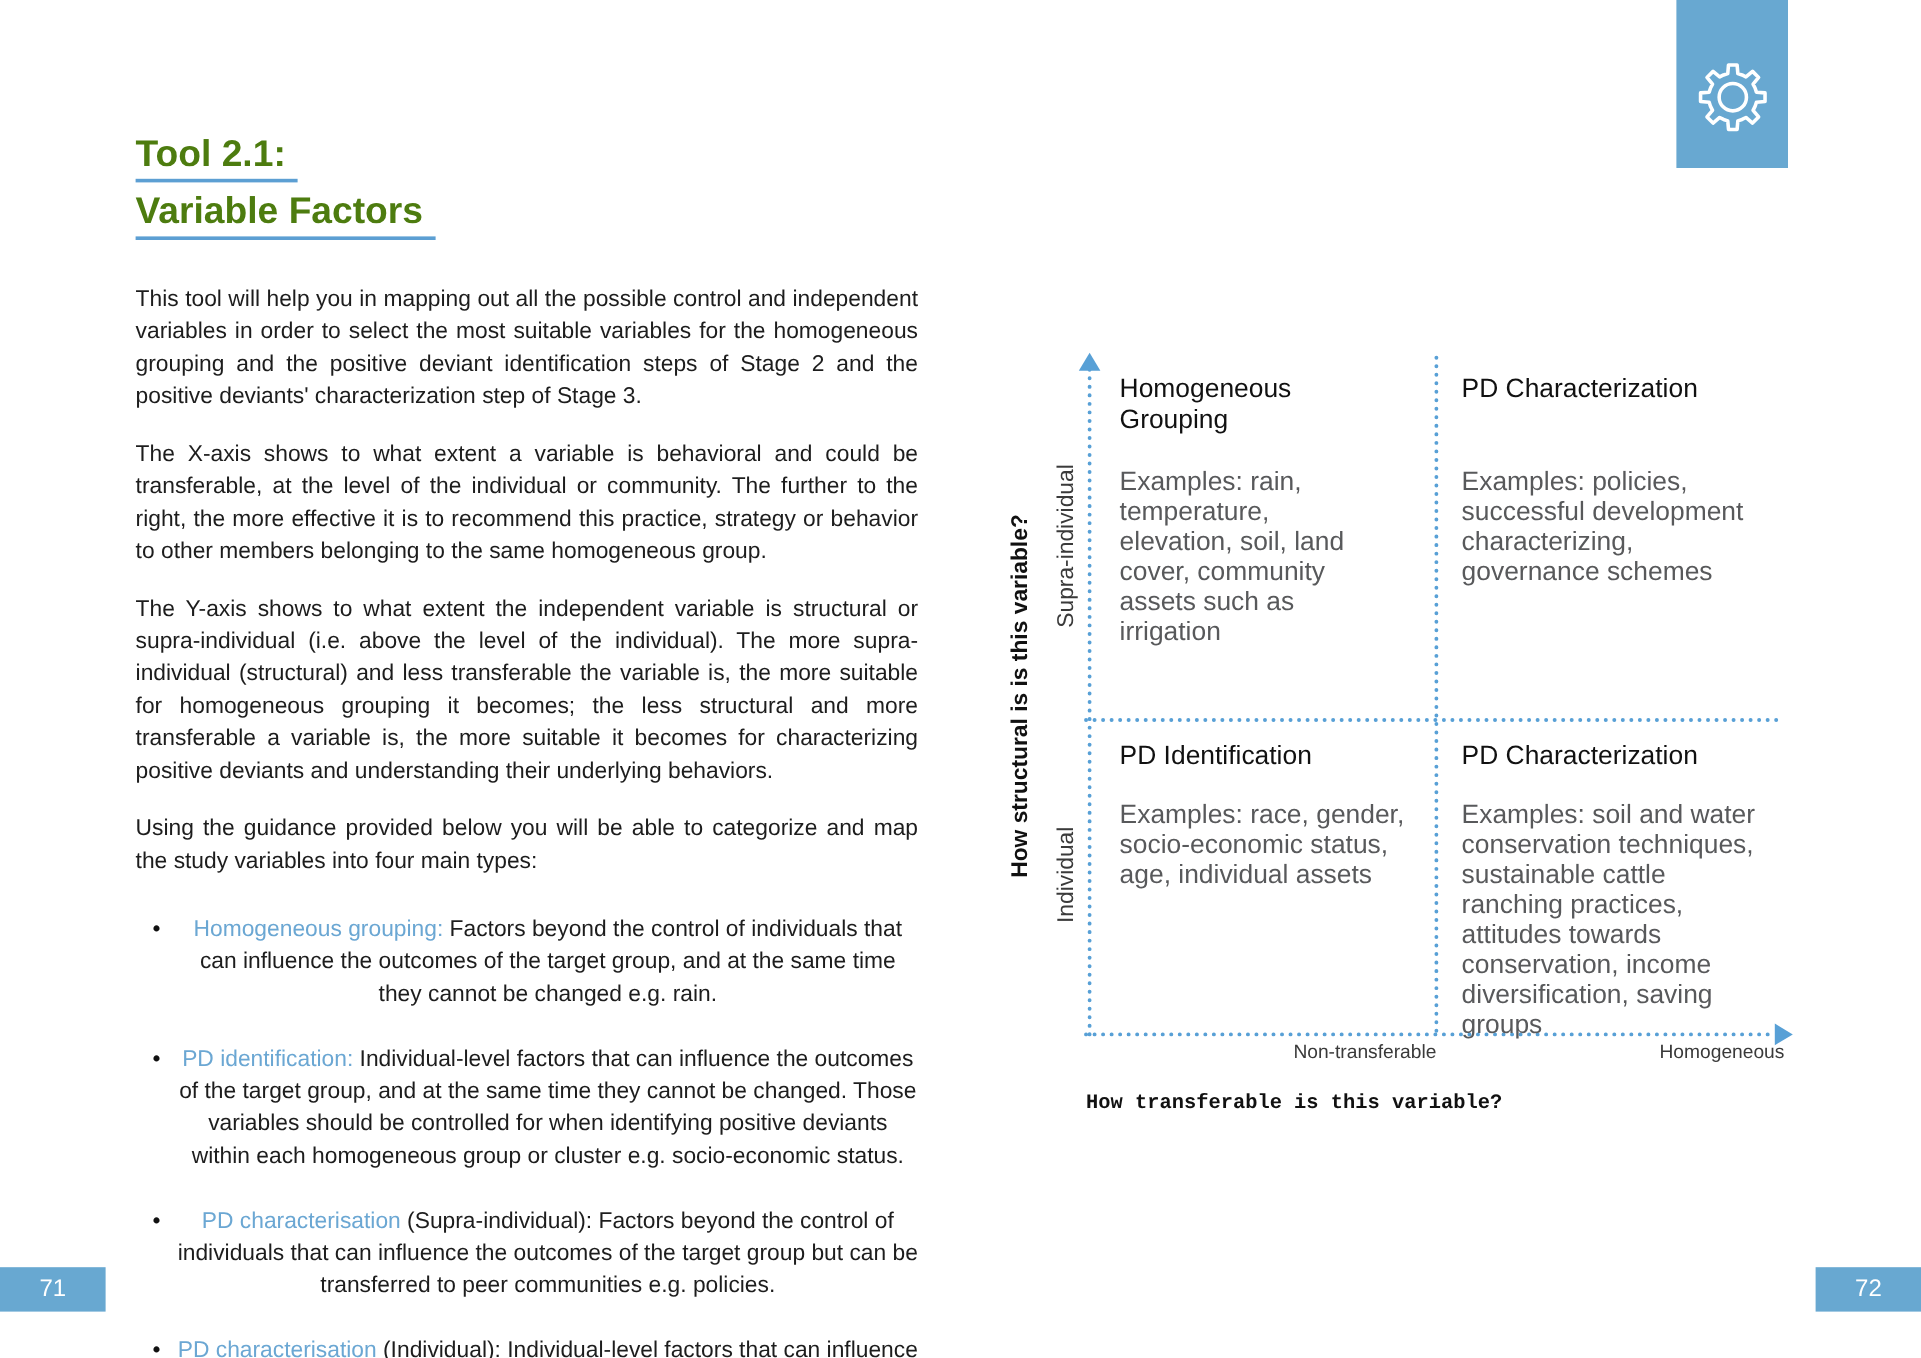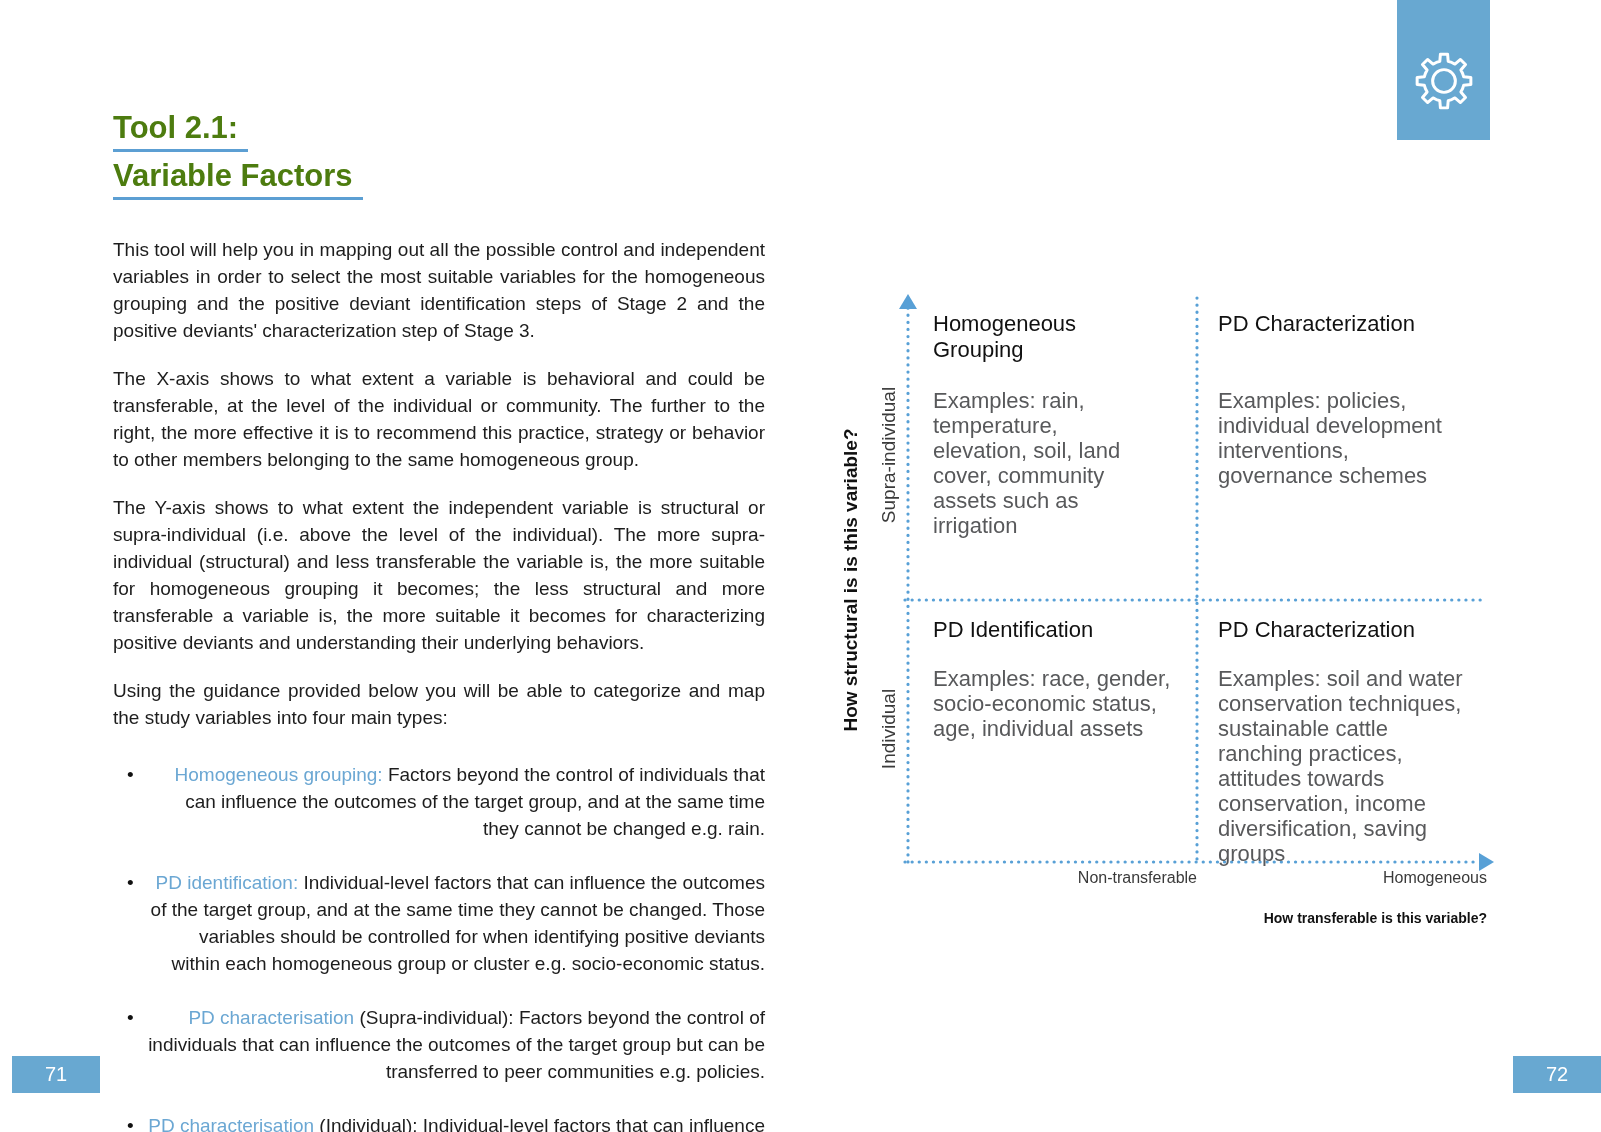--- a/index.html
+++ b/index.html
@@ -35,21 +35,21 @@
     text-align:justify;
     margin-bottom:21px;
     color:var(--body-text);
   }
   ul.bullets{list-style:none;margin-top:30px;}
   ul.bullets li{
     position:relative;
     margin-left:35px;
     margin-bottom:27px;
     font-size:19px;line-height:27px;
-    text-align:right;
+    text-align:center;
   }
   ul.bullets li::before{
     content:"\2022";
     position:absolute;left:-21px;top:0;
     color:#111;font-size:19px;
   }
   .lead{color:var(--link-blue);}
   
   .axes-svg{position:absolute;left:0;top:0;pointer-events:none;}
   .axes-svg .dotline{
@@ -73,39 +73,39 @@
   }
   .quad-examples{
     position:absolute;
     font-size:22px;color:var(--example-gray);line-height:25px;
   }
   .x-tick{
     position:absolute;text-align:right;
     font-size:16px;color:var(--tick-gray);
   }
   .axis-title-x{
-    position:absolute;text-align:right;
-    font-size:14px;font-weight:700;color:#111;
+    position:absolute;text-align:left;
+    font-size:17px;font-weight:700;color:#111;font-family:Liberation Mono, monospace;
   }
   
   .gear-box{
     position:absolute;left:1397px;top:0;width:93px;height:140px;
     background:var(--accent-blue);
     display:flex;align-items:center;justify-content:center;
     padding-top:22px;
   }
   .gear-box svg{display:block;}
   .gear-box .gearline{stroke:#ffffff;stroke-width:3.4;fill:none;stroke-linejoin:round;}
   .page-num{
     position:absolute;top:1056px;width:88px;height:37px;
     background:var(--accent-blue);
     color:#ffffff;font-size:20px;
     display:flex;align-items:center;justify-content:center;
   }
-  .page-num.left{left:12px;}
+  .page-num.left{left:0;}
   .page-num.right{left:1513px;}
 </style>
 </head>
 <body>
 
 <div class="page">
 
   <div class="gear-box">
     <svg width="70" height="70" viewBox="-40 -40 80 80" aria-hidden="true">
       <polygon id="gear-poly" class="gearline" points="-8.8,-21.2 -4.8,-22.5 -4.1,-30.7 4.1,-30.7 4.8,-22.5 8.8,-21.2 8.8,-21.2 12.5,-19.3 18.8,-24.6 24.6,-18.8 19.3,-12.5 21.2,-8.8 21.2,-8.8 22.5,-4.8 30.7,-4.1 30.7,4.1 22.5,4.8 21.2,8.8 21.2,8.8 19.3,12.5 24.6,18.8 18.8,24.6 12.5,19.3 8.8,21.2 8.8,21.2 4.8,22.5 4.1,30.7 -4.1,30.7 -4.8,22.5 -8.8,21.2 -8.8,21.2 -12.5,19.3 -18.8,24.6 -24.6,18.8 -19.3,12.5 -21.2,8.8 -21.2,8.8 -22.5,4.8 -30.7,4.1 -30.7,-4.1 -22.5,-4.8 -21.2,-8.8 -21.2,-8.8 -19.3,-12.5 -24.6,-18.8 -18.8,-24.6 -12.5,-19.3 -8.8,-21.2"></polygon>
@@ -143,21 +143,21 @@
     <polygon class="arrowhead" points="1494,862 1479,853 1479,871"></polygon>
   </svg>
 
   <div class="rot axis-title-y" style="left:851px;top:580px;">How structural is is this variable?</div>
   <div class="rot tick-label" style="left:889px;top:455px;">Supra-individual</div>
   <div class="rot tick-label" style="left:889px;top:729px;">Individual</div>
 
   <div class="quad-title" style="left:933px;top:311px;width:220px;">Homogeneous Grouping</div>
   <div class="quad-title" style="left:1218px;top:311px;width:270px;">PD Characterization</div>
   <div class="quad-examples" style="left:933px;top:388px;width:222px;">Examples: rain, temperature, elevation, soil, land cover, community assets such as irrigation</div>
-  <div class="quad-examples" style="left:1218px;top:388px;width:250px;">Examples: policies, individual development interventions, governance schemes</div>
+  <div class="quad-examples" style="left:1218px;top:388px;width:250px;">Examples: policies, successful development characterizing, governance schemes</div>
 
   <div class="quad-title" style="left:933px;top:617px;width:250px;">PD Identification</div>
   <div class="quad-title" style="left:1218px;top:617px;width:270px;">PD Characterization</div>
   <div class="quad-examples" style="left:933px;top:666px;width:258px;">Examples: race, gender, socio-economic status, age, individual assets</div>
   <div class="quad-examples" style="left:1218px;top:666px;width:252px;">Examples: soil and water conservation techniques, sustainable cattle ranching practices, attitudes towards conservation, income diversification, saving groups</div>
 
   <div class="x-tick" style="left:905px;top:869px;width:292px;">Non-transferable</div>
   <div class="x-tick" style="left:1197px;top:869px;width:290px;">Homogeneous</div>
   <div class="axis-title-x" style="left:905px;top:910px;width:582px;">How transferable is this variable?</div>
 

